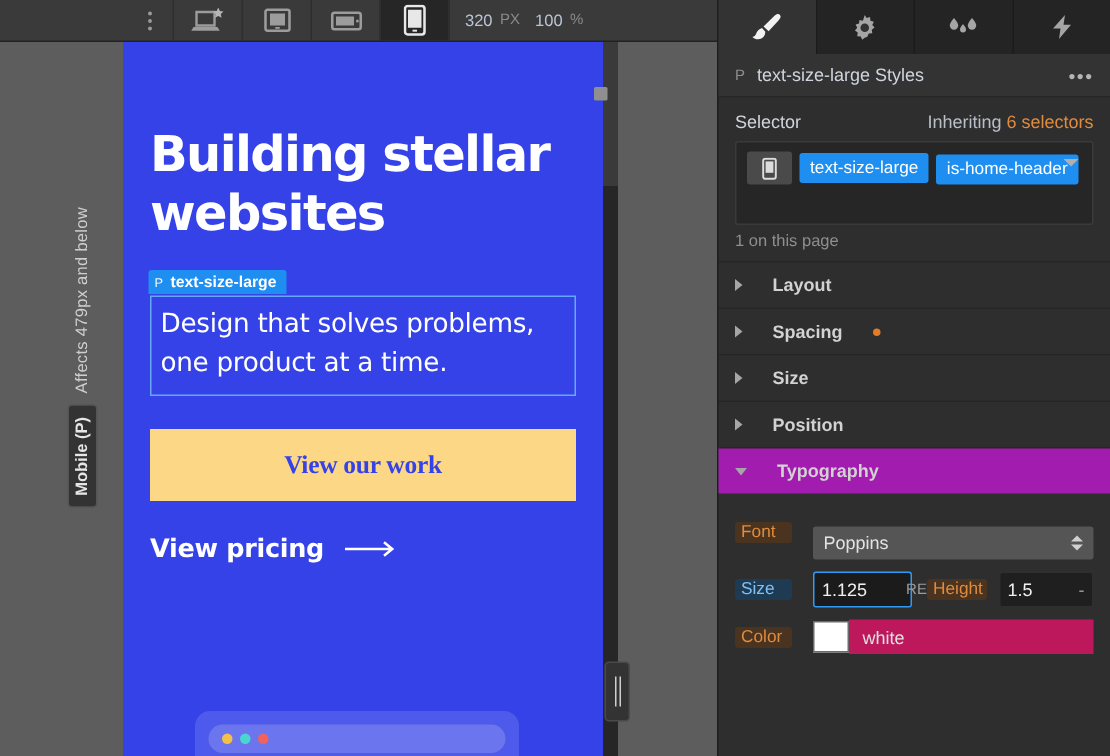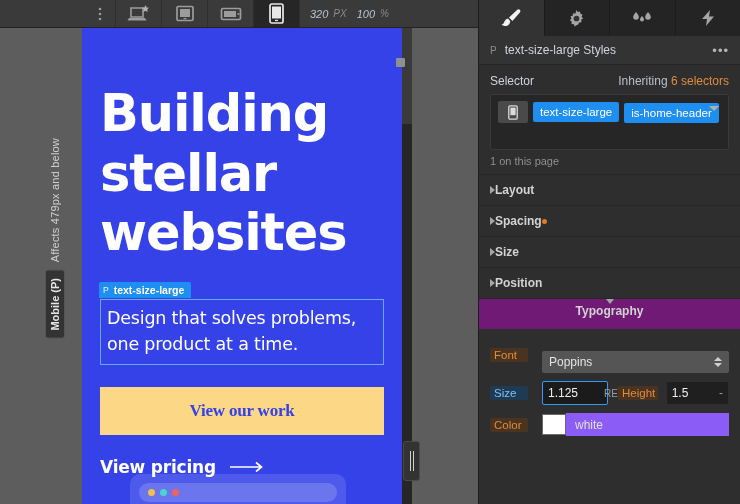--- a/index.html
+++ b/index.html
@@ -10,21 +10,21 @@
     font-family: "Liberation Sans", sans-serif;
     -webkit-font-smoothing: antialiased;
   }
   #app { position: relative; width: 740px; height: 504px; }
 
   
   .topbar {
     position: absolute; left: 0; top: 0; width: 478px; height: 28px;
     background: #3a3a3a;
     border-bottom: 1px solid #222;
-    display: flex; align-items: stretch; font-style: italic;
+    display: flex; align-items: stretch;
   }
   .tb-spacer { width: 85px; }
   .tb-btn {
     width: 46px; display: flex; align-items: center; justify-content: center;
     border-left: 1px solid #2e2e2e;
     cursor: pointer;
   }
   .tb-btn.dots { width: 30px; border-left: none; }
   .tb-btn.active { background: #262626; }
   .tb-zoom {
@@ -62,21 +62,21 @@
 
   
   .viewport {
     position: absolute; left: 82px; top: 0; width: 320px; height: 476px;
     background: #3442e8;
     overflow: hidden;
   }
   .vp-inner { padding: 56px 18px 0 18px; }
   .hero-h1 {
     font-family: "DejaVu Sans", sans-serif;
-    font-size: 51px; line-height: 1.17; font-weight: bold;
+    font-size: 33px; line-height: 1.17; font-weight: bold;
     color: #ffffff; letter-spacing: -1.1px;
   }
   .para-wrap { position: relative; margin-top: 36px; }
   .sel-badge {
     position: absolute; left: -1px; top: -17px;
     background: #1e8ef1; color: #fff;
     font-size: 10.5px; font-weight: bold; line-height: 16px;
     padding: 0 7px 0 4px; border-radius: 2px 2px 0 0;
     display: flex; align-items: center; gap: 5px; white-space: nowrap;
   }
@@ -184,25 +184,25 @@
   }
   .caret-dn {
     position: absolute; right: 9px; top: 11px;
     width: 0; height: 0; border-left: 5px solid transparent;
     border-right: 5px solid transparent; border-top: 5px solid #b0b0b0;
     cursor: pointer;
   }
   .onpage { padding: 5px 11px 7px 11px; font-size: 11px; color: #8f8f8f; }
 
   .acc {
-    height: 31px; display: flex; align-items: center; gap: 0;
+    height: 31px; display: flex; align-items: center; gap: 20px;
     padding: 0 11px; border-top: 1px solid #262626;
     color: #d2d2d2; font-size: 12px; font-weight: bold; cursor: pointer;
   }
-  .acc.open { background: #701a75; flex-direction: column; }
+  .acc.open { background: #a21caf; }
   .tri { width: 0; height: 0; }
   .tri.closed {
     border-top: 4px solid transparent; border-bottom: 4px solid transparent;
     border-left: 5px solid #a6a6a6;
   }
   .tri.open {
     border-left: 4px solid transparent; border-right: 4px solid transparent;
     border-top: 5px solid #a6a6a6;
   }
   .dotmark { width: 5px; height: 5px; border-radius: 50%; background: #e07b28; }
@@ -240,21 +240,21 @@
   .numfield .val { color: #f0f0f0; font-size: 12px; }
   .numfield .caretbar { width: 1px; height: 13px; background: #e8e8e8; }
   .numfield .unit { color: #9c9c9c; font-size: 10px; margin-left: auto; padding-left: 20px; }
   .numfield .unit.dash { font-size: 12px; }
 
   .swatch {
     width: 24px; height: 21px; background: #ffffff;
     border: 1px solid #6a6a6a; flex: none;
   }
   .colorfield {
-    flex: 1; height: 23px; background: #8b5cf6; display: flex; align-items: center;
+    flex: 1; height: 23px; background: #be185d; display: flex; align-items: center;
     color: #e0e0e0; font-size: 12px; padding-left: 9px; cursor: pointer; text-align: center;
   }
 </style>
 </head>
 <body>
 
 <div id="app">
 
   <div class="topbar">
     <div class="tb-spacer"></div>

